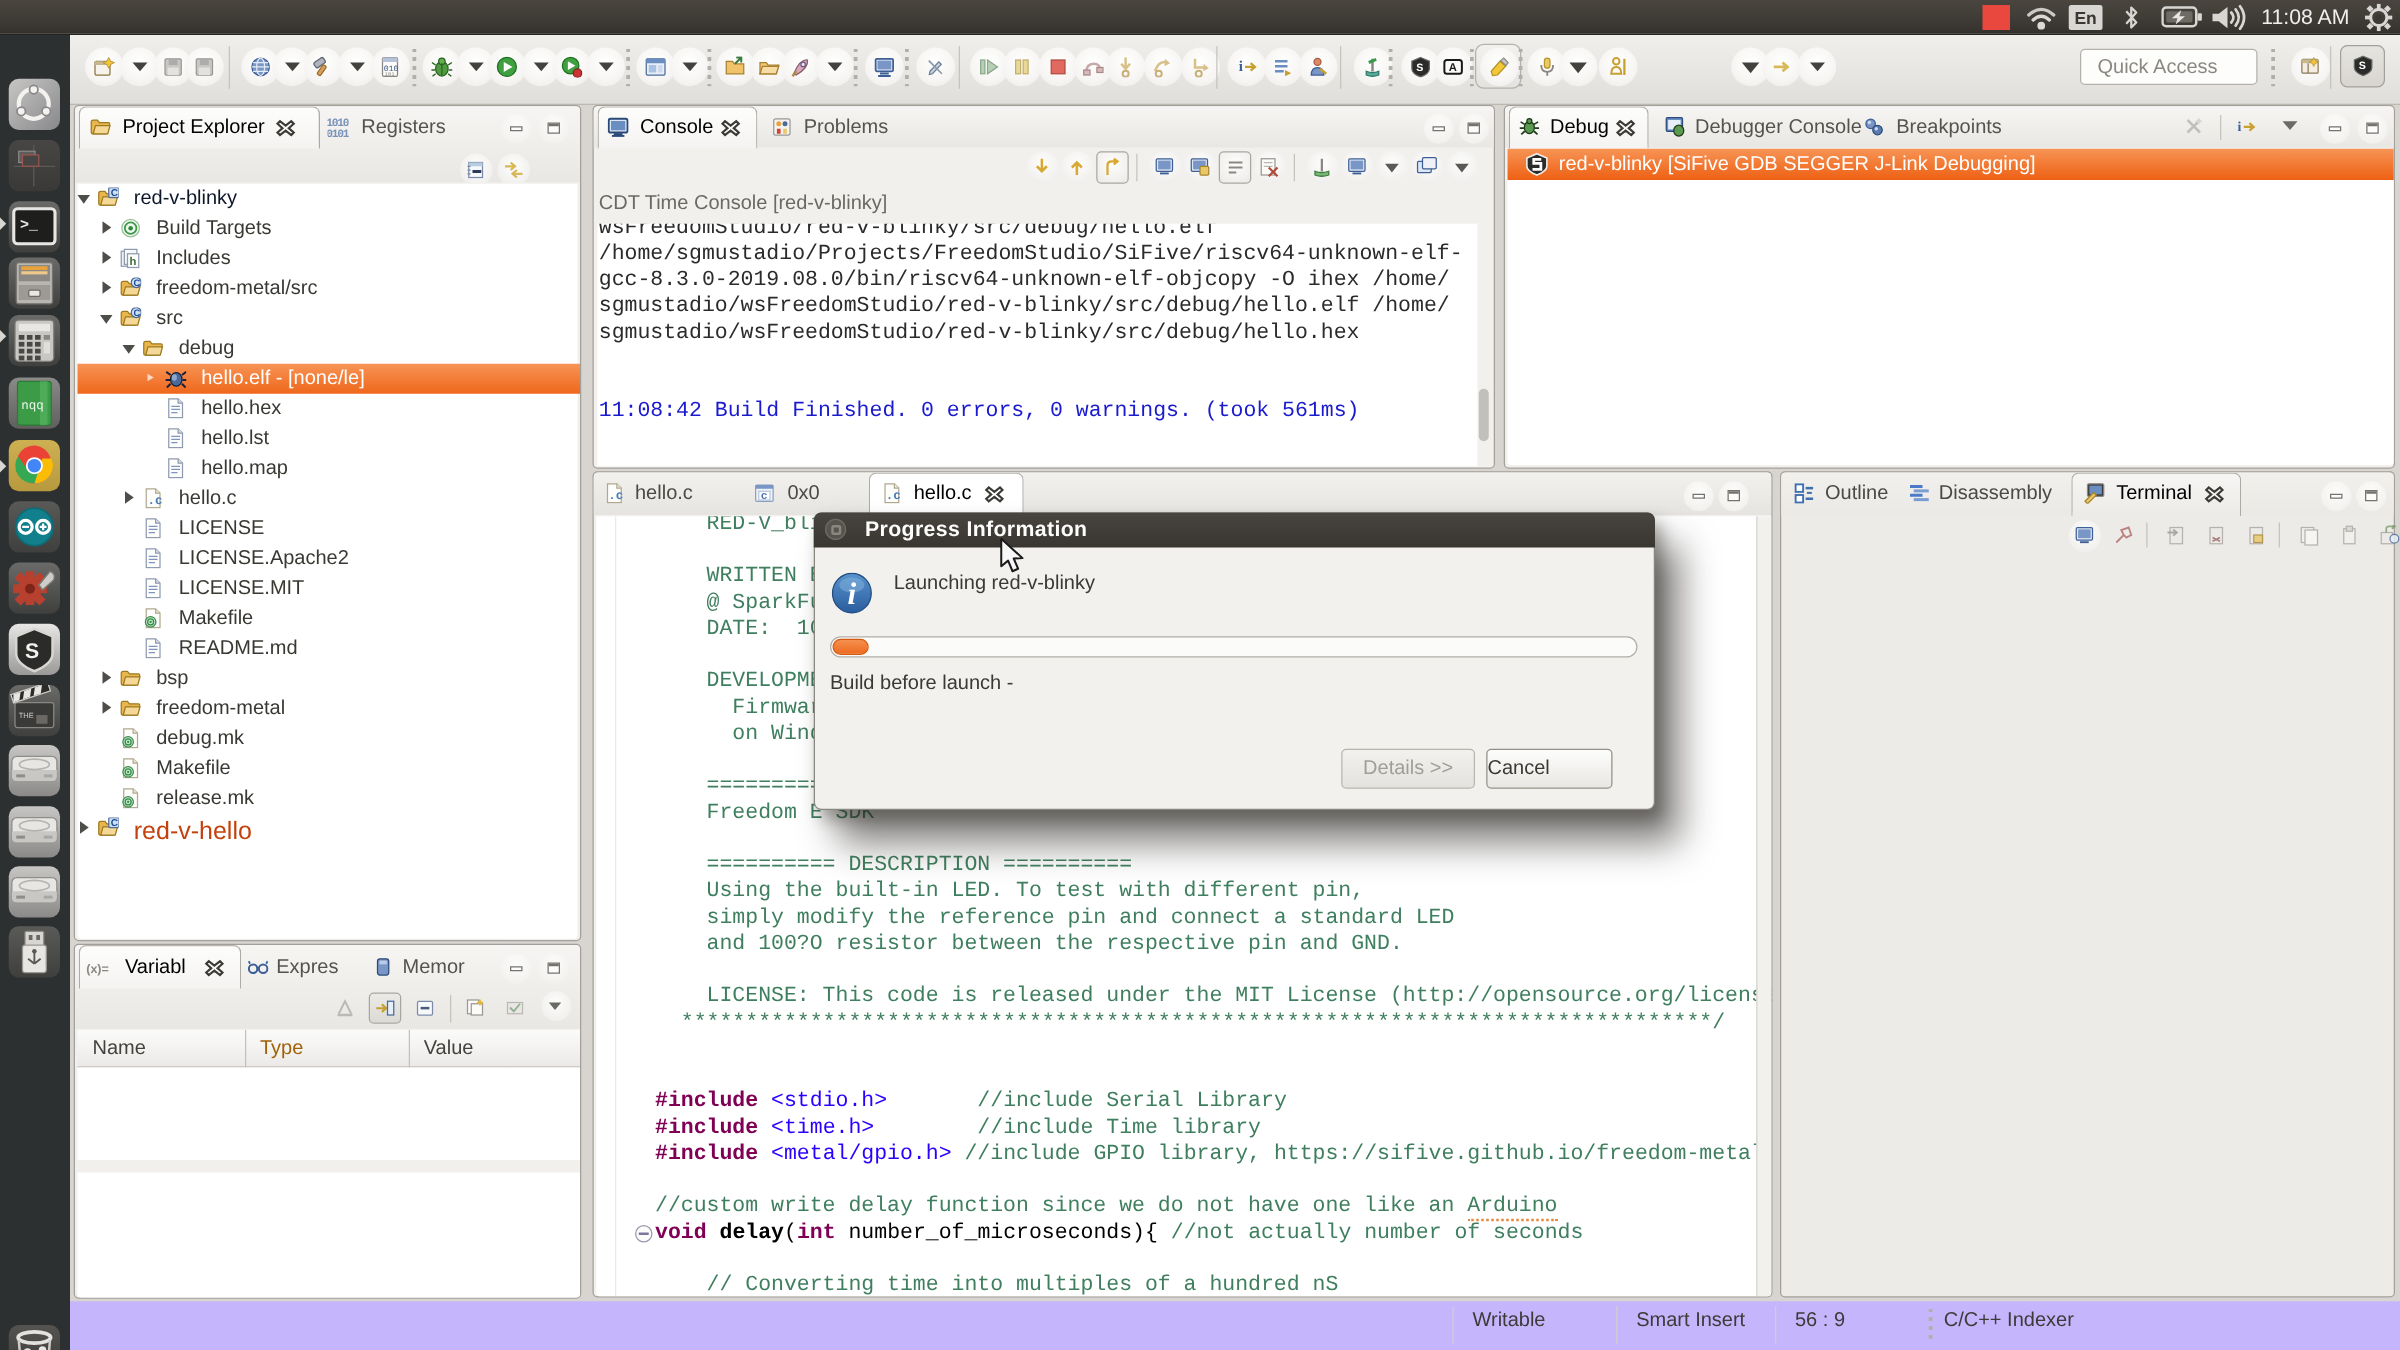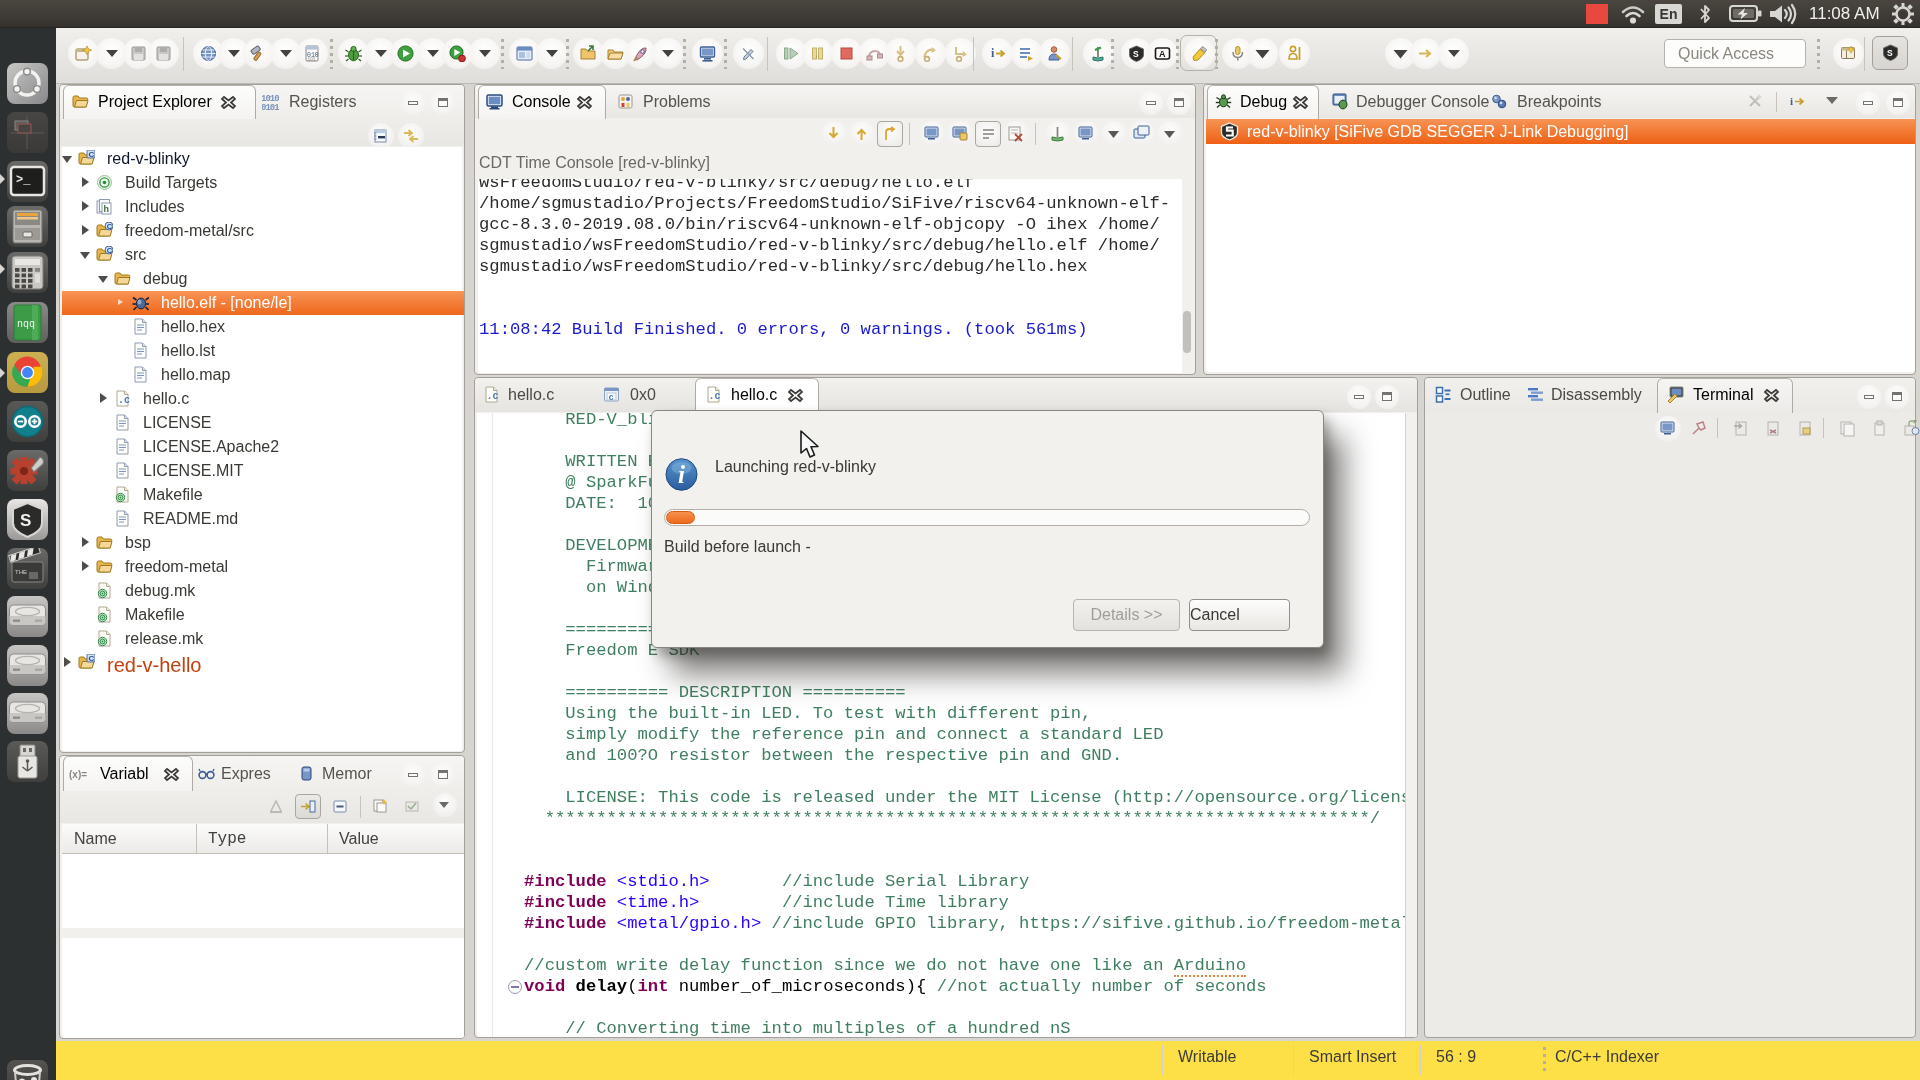--- a/index.html
+++ b/index.html
@@ -883,21 +883,21 @@
     </div>
 <div class="cbtn" style="left:373px;top:37px;width:24px;height:24px;">
       <svg style="position:absolute;left:5px;top:8px;" width="14" height="9">
         <path d="M1 1 L11 1 L6 7 Z" fill="#6a6a66"></path>
       </svg>
     </div>
 <div style="position:absolute;left:2px;top:68px;width:402px;height:30px;background:linear-gradient(#fbfbfa,#eceae7);border-bottom:1px solid #c4c1bb;"></div>
 <div style="position:absolute;left:136px;top:68px;width:1px;height:30px;background:#c4c1bb;"></div>
 <div style="position:absolute;left:267px;top:68px;width:1px;height:30px;background:#c4c1bb;"></div>
 <div style="position:absolute;left:14px;top:74px;font-size:16px;color:#44423e;">Name</div>
-<div style="position:absolute;left:148px;top:74px;font-size:16px;color:#404040;font-family:Liberation Mono, monospace;">Type</div>
+<div style="position:absolute;left:148px;top:74px;font-size:16px;color:#a16207;">Type</div>
 <div style="position:absolute;left:279px;top:74px;font-size:16px;color:#44423e;">Value</div>
 <div style="position:absolute;left:2px;top:98px;width:402px;height:74px;background:#fff;"></div>
 <div style="position:absolute;left:2px;top:182px;width:402px;height:100px;background:#fff;border-radius:0 0 3px 3px;"></div>
 </div>
 <div class="panel" id="console" style="left:474px;top:84px;width:722px;height:291px;">
 <div class="tabrow" style="height:33px;"></div>
 <div class="tab active" style="left:3px;width:128px;"></div>
 <div style="position:absolute;left:11px;top:8px;width:18px;height:18px;">
       <svg width="17" height="17" style="position:absolute;">
         <rect x="1" y="2" width="15" height="11" rx="1.5" fill="#dde6f2" stroke="#2a4a7a" stroke-width="1.5"></rect>
@@ -1243,31 +1243,36 @@
       </svg>
     </div>
 <div style="position:absolute;left:478px;top:42px;width:17px;height:17px;opacity:0.8;">
       <svg width="17" height="17" style="position:absolute;">
         <rect x="2" y="6" width="9" height="9" fill="#eceae6" stroke="#a8a5a0"></rect>
         <path d="M6 6 V3 Q6 1 8.5 1 L12 1 M10.5 3 L13 1 L10.5 -1" stroke="#7a9a6a" stroke-width="1.4" fill="none"></path>
         <circle cx="12.5" cy="11" r="3.5" fill="#e8eef8" stroke="#4a6a9a"></circle>
       </svg>
     </div>
 </div>
-<div class="abs" style="left:56px;top:1041px;width:1864px;height:39px;background:#fde047;">
+<div class="abs" style="left:56px;top:1041px;width:1864px;height:39px;background:#c4b5fd;">
 <div style="position:absolute;left:1122px;top:7px;font-size:16px;color:#3c3b37;">Writable</div>
 <div style="position:absolute;left:1253px;top:7px;font-size:16px;color:#3c3b37;">Smart Insert</div>
 <div style="position:absolute;left:1380px;top:7px;font-size:16px;color:#3c3b37;">56 : 9</div>
 <div style="position:absolute;left:1106px;top:4px;width:1px;height:30px;background:#d2cfca;"></div>
 <div style="position:absolute;left:1237px;top:4px;width:1px;height:30px;background:#d2cfca;"></div>
 <div style="position:absolute;left:1364px;top:4px;width:1px;height:30px;background:#d2cfca;"></div>
 <div class="tdots" style="left:1487px;top:6px;height:24px;"></div>
 <div style="position:absolute;left:1499px;top:7px;font-size:16px;color:#3c3b37;">C/C++ Indexer</div>
 </div>
 <div style="position:absolute;left:651px;top:410px;width:673px;height:238px;background:#f2f1ee;border:1px solid #8a8780;border-radius:6px;box-shadow:20px 26px 30px rgba(40,36,32,0.58), 5px 8px 12px rgba(40,36,32,0.35);z-index:50;">
+<div style="position:absolute;left:-1px;top:-1px;width:673px;height:28px;background:linear-gradient(#48443f,#393630);border-radius:6px 6px 0 0;">
+<div style="position:absolute;left:9px;top:5px;width:17px;height:17px;border-radius:9px;background:#57544e;border:1px solid #6e6b64;"></div>
+<div style="position:absolute;left:13.5px;top:9.5px;width:8px;height:8px;border:2px solid #8a877f;border-radius:2px;"></div>
+<div style="position:absolute;left:41px;top:4px;font-size:17px;font-weight:bold;color:#fdfdfc;letter-spacing:0.3px;">Progress Information</div>
+</div>
 <svg style="position:absolute;left:13px;top:47px;" width="33" height="34" viewBox="0 0 33 34">
       <defs>
         <linearGradient id="ig" x1="0" y1="0" x2="0" y2="1">
           <stop offset="0" stop-color="#5a93cc"></stop>
           <stop offset="1" stop-color="#2a5d9e"></stop>
         </linearGradient>
       </defs>
       <ellipse cx="16.5" cy="16.5" rx="15.5" ry="15.8" fill="url(#ig)" stroke="#1e4a80"></ellipse>
       <ellipse cx="16.5" cy="10" rx="10" ry="6" fill="#7fb0dd" opacity="0.55"></ellipse>
       <text x="16.5" y="25" text-anchor="middle" font-family="Liberation Serif" font-style="italic" font-weight="bold" font-size="25" fill="#fff">i</text>

